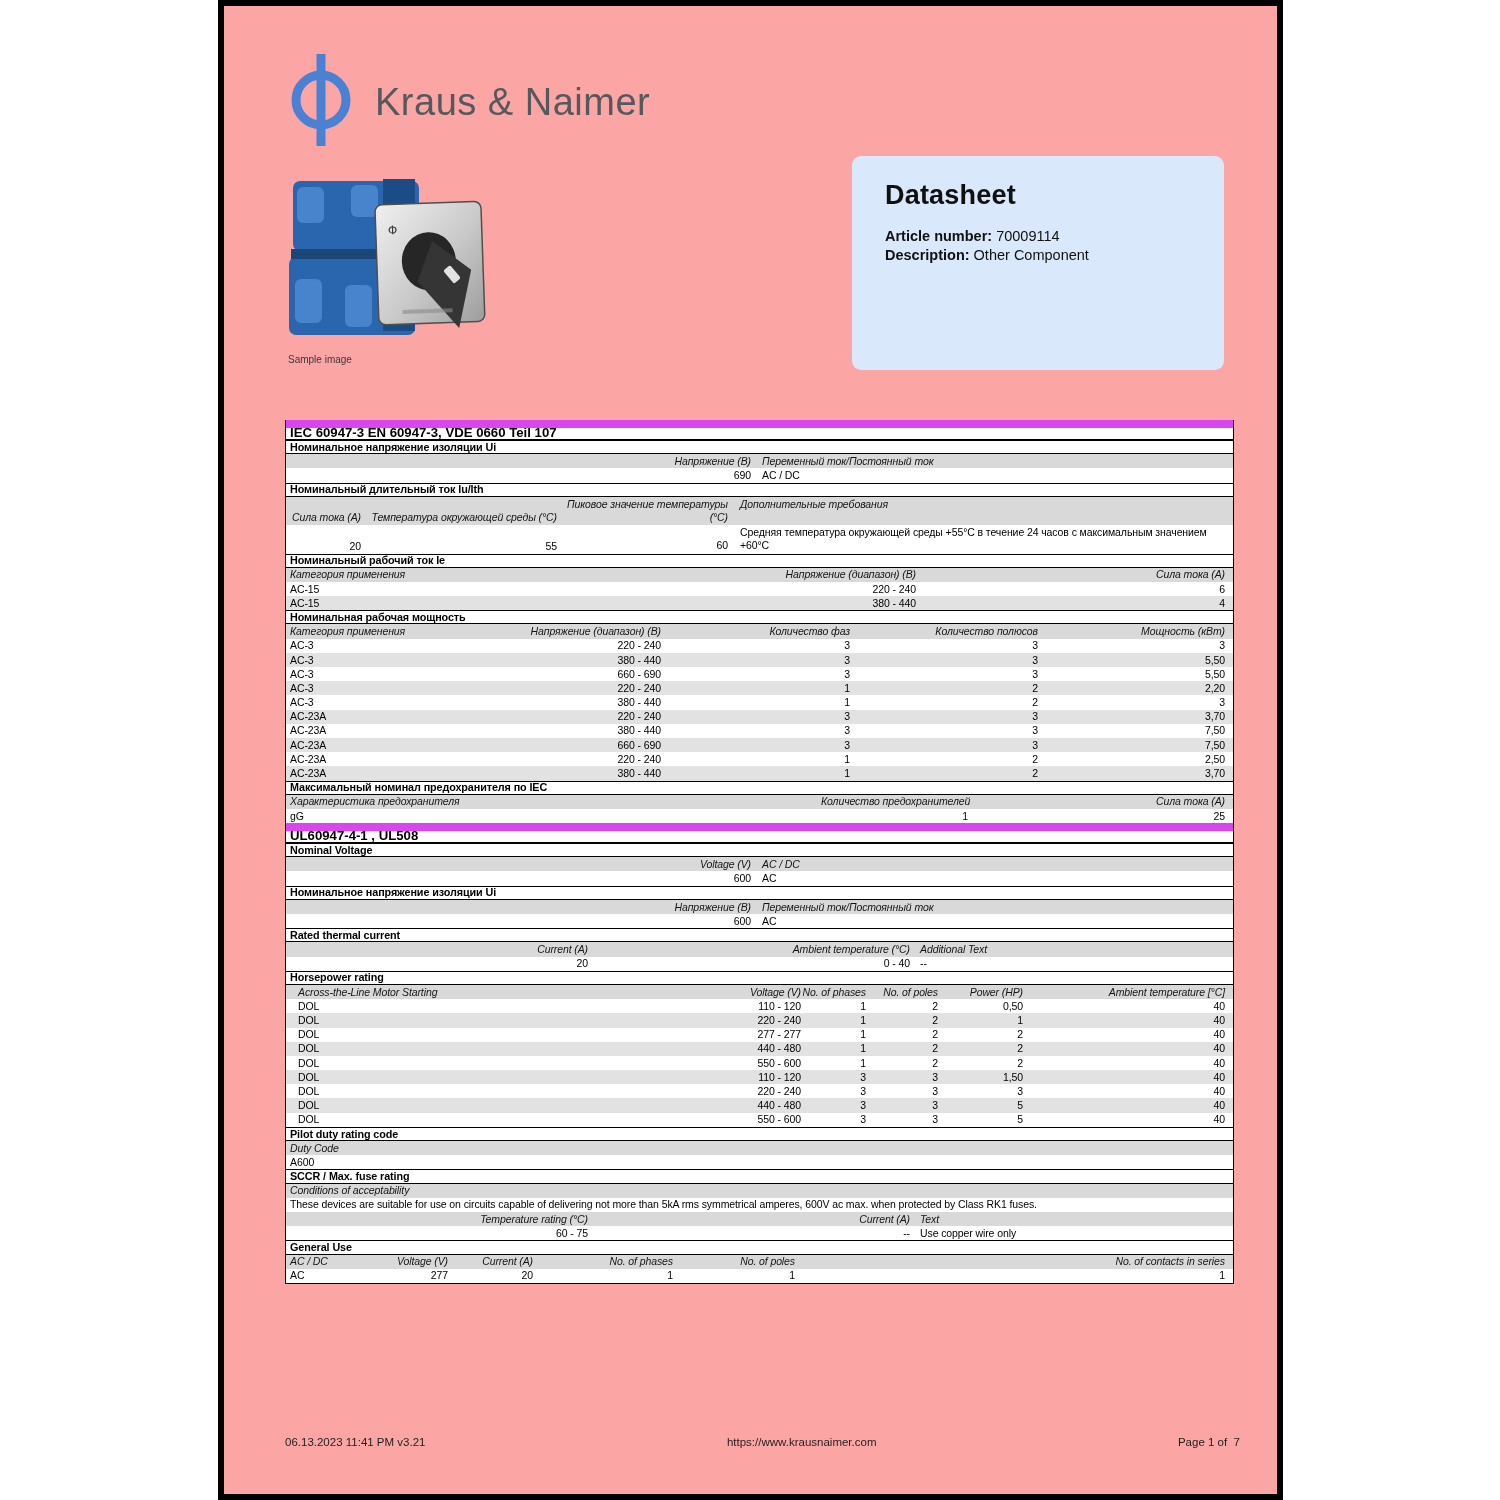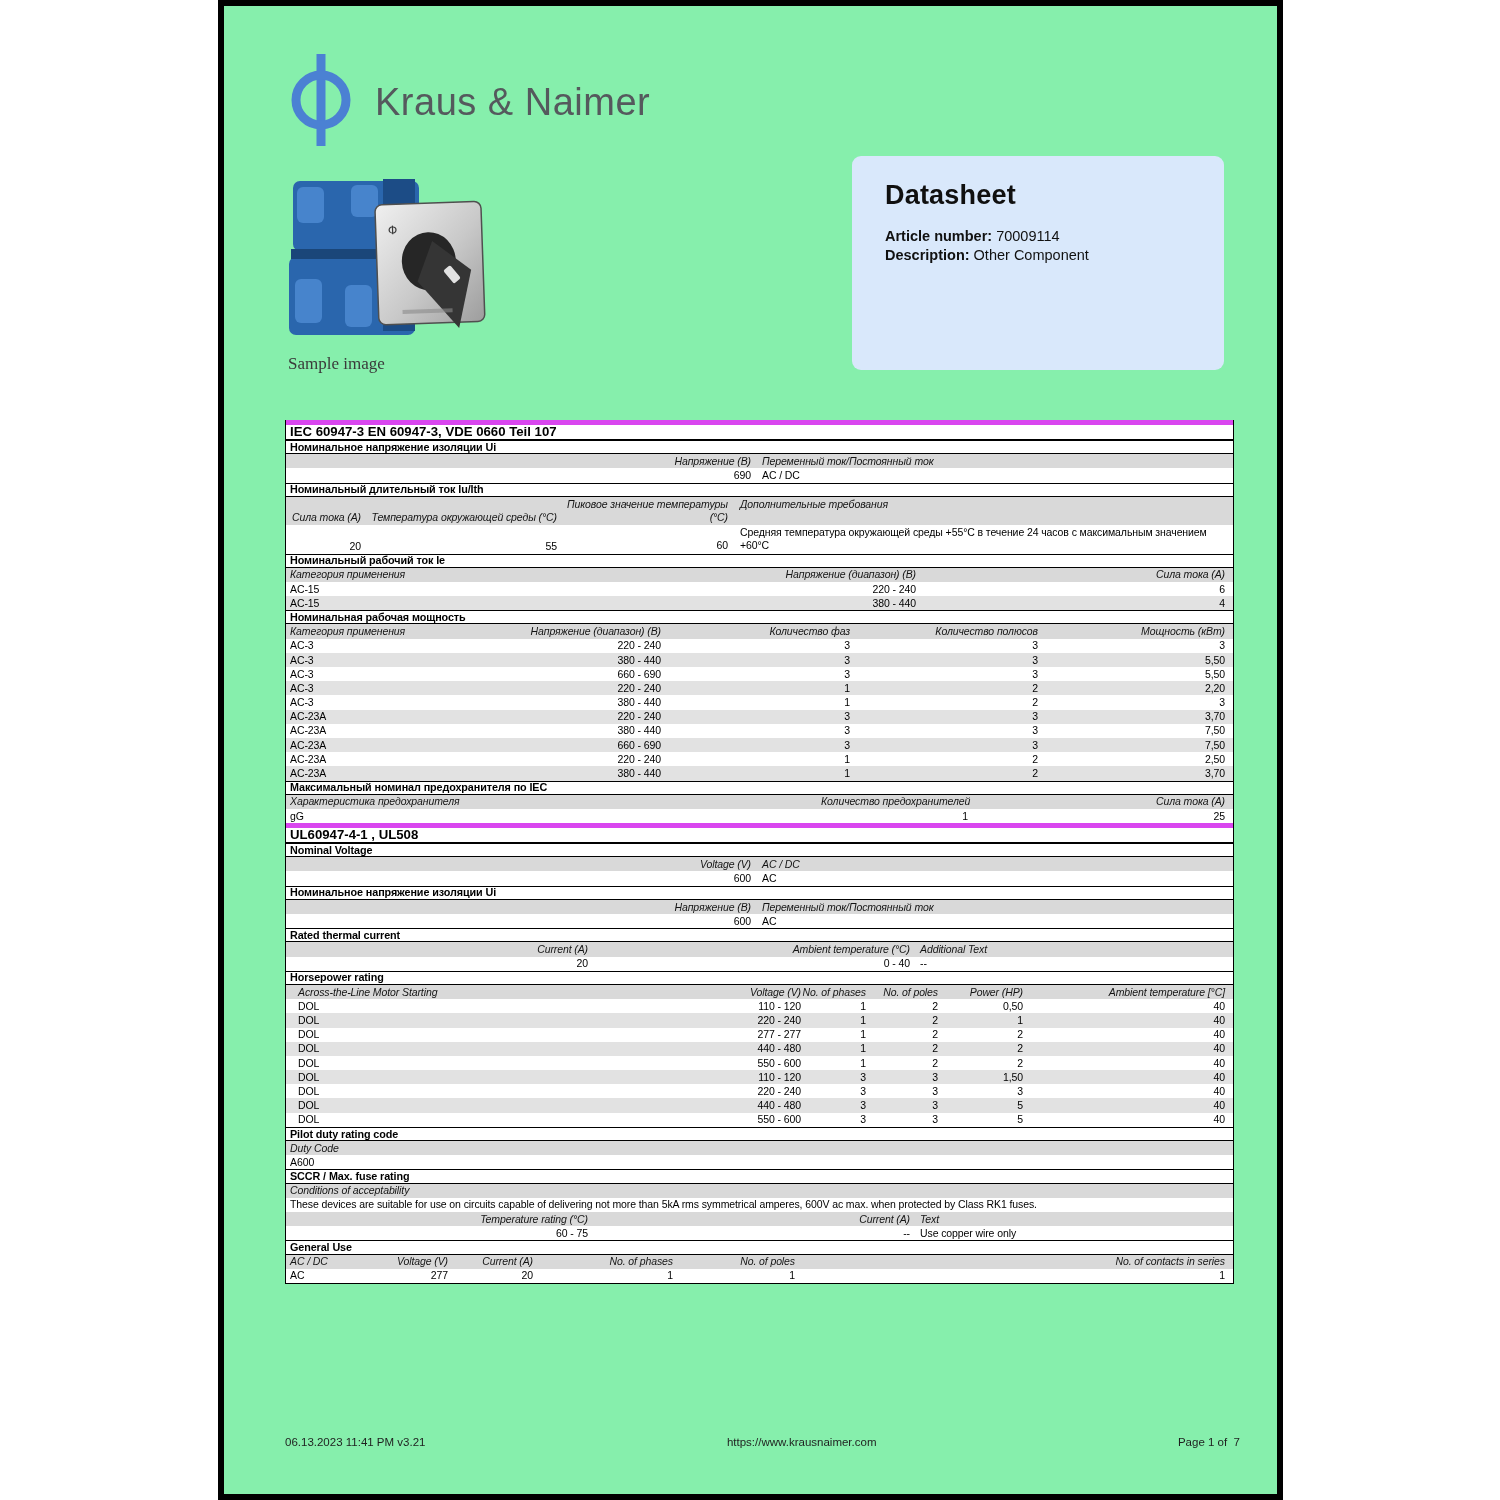--- a/index.html
+++ b/index.html
@@ -1,39 +1,39 @@
 <!DOCTYPE html>
 <html><head>
 <meta charset="utf-8">
 <style>
   html,body{margin:0;padding:0;background:#ffffff;width:1500px;height:1500px;overflow:hidden;
     font-family:"Liberation Sans","DejaVu Sans",sans-serif;}
   .page-frame{position:absolute;left:218px;top:0;width:1065px;height:1500px;
-    border:6px solid #000;box-sizing:border-box;background:#86efac;}
+    border:6px solid #000;box-sizing:border-box;background:#fca5a5;}
   
   .brand{position:absolute;left:65px;top:46px;display:flex;align-items:center;gap:22px;}
   .brand-text{font-size:38px;color:#55595d;letter-spacing:.5px;}
   
   .product{position:absolute;left:59px;top:155px;width:212px;height:192px;}
-  .caption{position:absolute;left:64px;top:348px;font-size:17px;color:#3a3a3a;font-family:Liberation Serif, serif;}
+  .caption{position:absolute;left:64px;top:348px;font-size:10px;color:#3a3a3a;}
   
   .info-box{position:absolute;left:628px;top:150px;width:372px;height:214px;border-radius:9px;
     padding:24px 0 0 33px;box-sizing:border-box;}
   .info-title{font-size:27px;font-weight:bold;color:#101010;letter-spacing:.2px;}
   .info-line{font-size:14.5px;color:#111;line-height:19px;}
   .info-line .b{font-weight:bold;margin-right:4px;}
   .info-lines{margin-top:16px;}
   
   .dtable{position:absolute;left:61px;top:414px;width:947px;
     border-left:1.4px solid #000;border-right:1.4px solid #000;border-bottom:1.4px solid #000;
     font-size:10.5px;color:#000;letter-spacing:-0.1px;}
   .trow{display:flex;align-items:center;height:14.2px;line-height:12.8px;box-sizing:border-box;background:#fff;}
   .trow.dbl{height:28.4px;align-items:flex-end;padding-bottom:1px;}
   .trow.title{height:20px;font-weight:bold;font-size:13.2px;letter-spacing:0;
-    border-top:5px solid #d946ef;border-bottom:1.4px solid #000;}
+    border-top:8px solid #d946ef;border-bottom:1.4px solid #000;}
   .trow.section{font-weight:bold;font-size:10.8px;border-top:1.4px solid #000;border-bottom:1.4px solid #000;}
   .trow.header{background:#d9d9d9;font-style:italic;color:#141414;}
   .trow.shade{background:#e2e2e2;}
   .tcell{box-sizing:border-box;white-space:nowrap;}
   .L1 .tcell{flex:1;padding-left:4px;}
   .v2 .tcell:nth-child(1){width:465px;text-align:right;}
   .v2 .tcell:nth-child(2){flex:1;text-align:left;padding-left:11px;}
   .iu4 .tcell:nth-child(1){width:75px;text-align:right;}
   .iu4 .tcell:nth-child(2){width:196px;text-align:right;}
   .iu4 .tcell:nth-child(3){width:171px;text-align:right;line-height:13.2px;}

